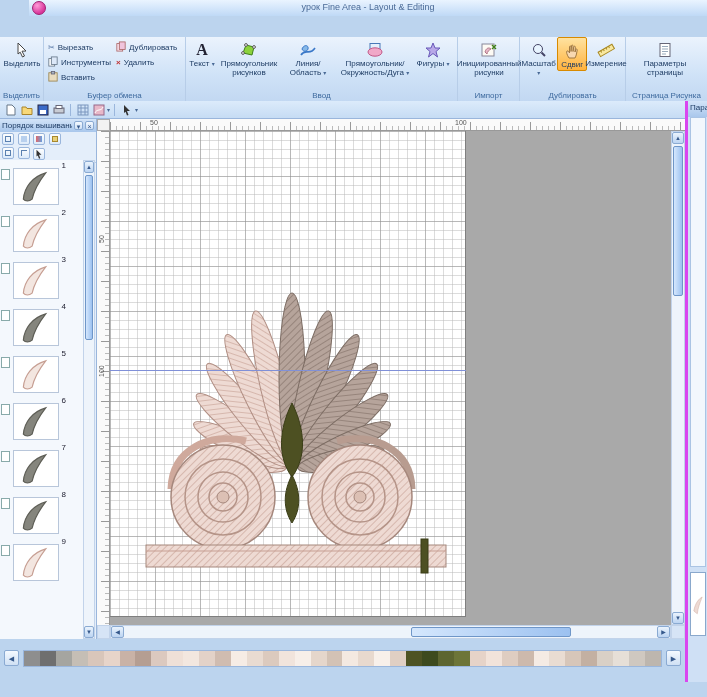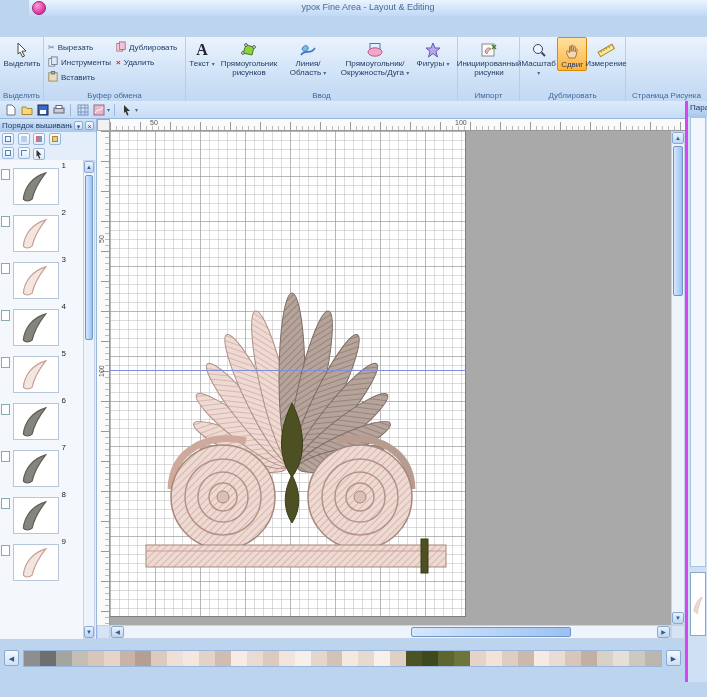--- a/index.html
+++ b/index.html
@@ -255,20 +255,30 @@
                 </g>
               </svg>
           </span>
           <span>Измерение</span>
         </div>
       </div>
       <div class="glabel">Дублировать</div>
     </div>
 
     <div class="rgroup g-page">
+      <div class="bbtn" style="width:78px">
+        <span class="bicon">
+          <svg width="16" height="16" viewBox="0 0 16 16">
+              <rect x="3" y="1.5" width="10" height="13" fill="#fff" stroke="#667"></rect>
+              <path d="M5,4.5 h6 M5,7 h6 M5,9.5 h6 M5,12 h4" stroke="#9ab"></path>
+            </svg>
+        </span>
+        <span>Параметры</span>
+        <span>страницы</span>
+      </div>
       <div class="glabel">Страница Рисунка</div>
     </div>
   </div>
 
   <div class="quickbar">
     <span class="q-ic">
         <svg width="12" height="12" viewBox="0 0 12 12">
           <path d="M2,1 h5 l3,3 v7 h-8 z" fill="#fff" stroke="#678"></path>
         </svg>
       </span>

